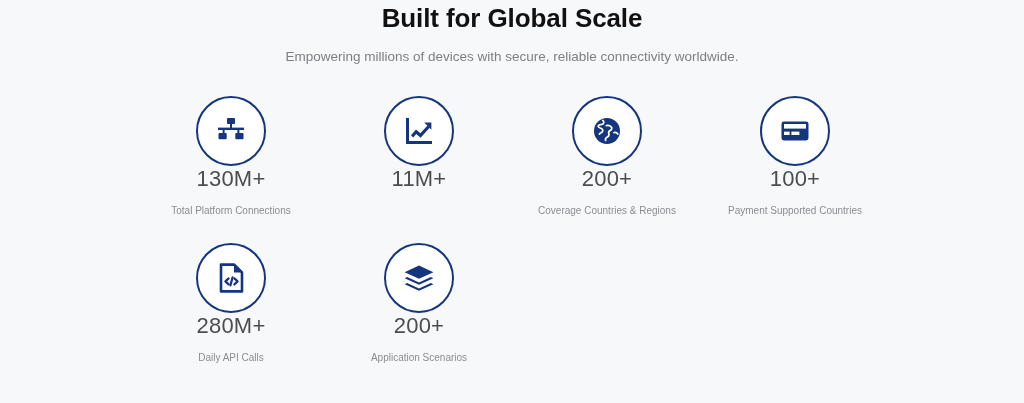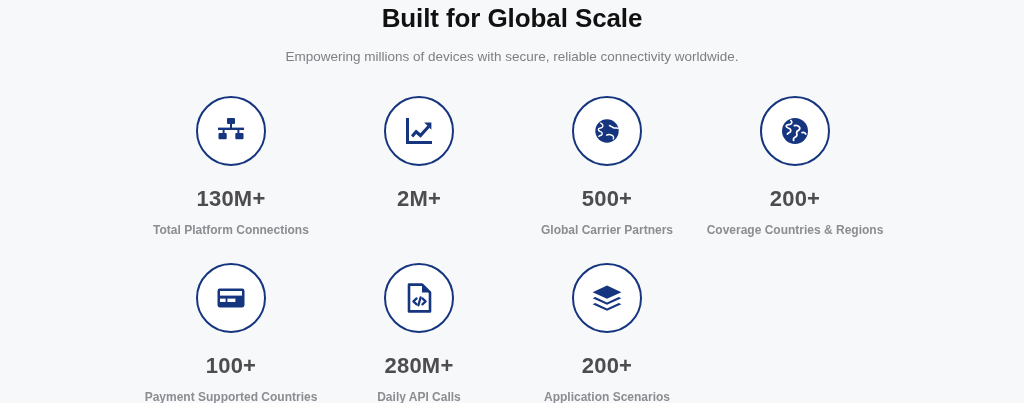--- a/index.html
+++ b/index.html
@@ -64,32 +64,31 @@
     display: flex;
     align-items: center;
     justify-content: center;
     box-sizing: border-box;
   }
   .icon-circle svg {
     display: block;
   }
   .stat-value {
     font-size: 22px;
-    font-weight: bold;
+    font-weight: normal;
     color: #4d4d4f;
-    margin-top: 20px;
     line-height: 26px;
     letter-spacing: 0.2px;
   }
   .stat-label {
-    font-size: 12px;
+    font-size: 10px;
     color: #8b8d91;
     margin-top: 10px;
     line-height: 17px;
-    font-weight: bold;
+    font-weight: normal;
     white-space: nowrap;
   }
 </style>
 </head>
 <body>
 
 <div class="section">
 
   <div class="heading-block">
     <h1 class="section-title">Built for Global Scale</h1>
@@ -117,35 +116,23 @@
 
     <div class="stat-card">
       <div class="icon-circle">
         <svg width="36" height="36" viewBox="0 0 36 36" fill="#16357f" aria-hidden="true">
           <rect x="5" y="5" width="3" height="26"></rect>
           <rect x="5" y="28" width="26" height="3"></rect>
           <path d="M10 22.2 L15 16.4 L19.4 20.2 L26.5 12.4 L28.8 14.6 L19.6 24.8 L15.2 21 L12.2 24.6 Z"></path>
           <path d="M23.2 9.6 L30.4 9.6 L30.4 16.8 Z"></path>
         </svg>
       </div>
-      <div class="stat-value">2M+</div>
+      <div class="stat-value">11M+</div>
     </div>
 
-    <div class="stat-card">
-      <div class="icon-circle">
-        <svg width="34" height="34" viewBox="0 0 36 36" fill="#16357f" aria-hidden="true">
-          <circle cx="18" cy="18" r="12.4"></circle>
-          <path d="M11.4 9.6 C13.6 10.6 14.2 12.6 13.1 13.9 C12.1 15.1 10.2 14.4 9.2 15.6 C8.3 16.7 9.4 18.2 11 18.6 C12.6 19 13.4 20.6 12.6 21.8 C11.9 22.9 10.2 22.6 9.4 23.7" fill="none" stroke="#ffffff" stroke-width="1.5" stroke-linecap="round"></path>
-          <path d="M20.6 12.2 C22.4 12.9 23.8 14.4 25.6 14.8 C27.1 15.1 28.6 14.4 29.8 15.2" fill="none" stroke="#ffffff" stroke-width="1.5" stroke-linecap="round"></path>
-          <path d="M17.6 22.4 C19.4 21.4 21.6 21.6 23.4 22.6 C24.9 23.4 25.4 25.1 24.6 26.4" fill="none" stroke="#ffffff" stroke-width="1.5" stroke-linecap="round"></path>
-        </svg>
-      </div>
-      <div class="stat-value">500+</div>
-      <div class="stat-label">Global Carrier Partners</div>
-    </div>
 
     <div class="stat-card">
       <div class="icon-circle">
         <svg width="36" height="36" viewBox="0 0 36 36" fill="#16357f" aria-hidden="true">
           <circle cx="18" cy="18" r="13"></circle>
           <path d="M13.8 7.4 C15.4 8.6 14.9 10.6 13.4 11.2 C11.9 11.8 10.2 11.2 9.4 12.4 C8.7 13.5 10 14.8 11.6 15.2 C13.2 15.6 14.2 17 13.6 18.4 C13 19.8 11 19.8 10.4 21.2" fill="none" stroke="#ffffff" stroke-width="1.7" stroke-linecap="round"></path>
           <path d="M17.4 12.6 C19 12 21 12.6 22.2 13.8 C23.4 15 22.8 16.8 21.4 17.4 C20 18 19.4 19.4 19.8 20.8 C20.2 22.2 19.4 23.6 18 24.2 C16.8 24.7 16.2 26 16.6 27.4" fill="none" stroke="#ffffff" stroke-width="1.7" stroke-linecap="round"></path>
           <path d="M25 19.6 C26.4 19.2 28 19.8 28.8 21" fill="none" stroke="#ffffff" stroke-width="1.7" stroke-linecap="round"></path>
         </svg>
       </div>

